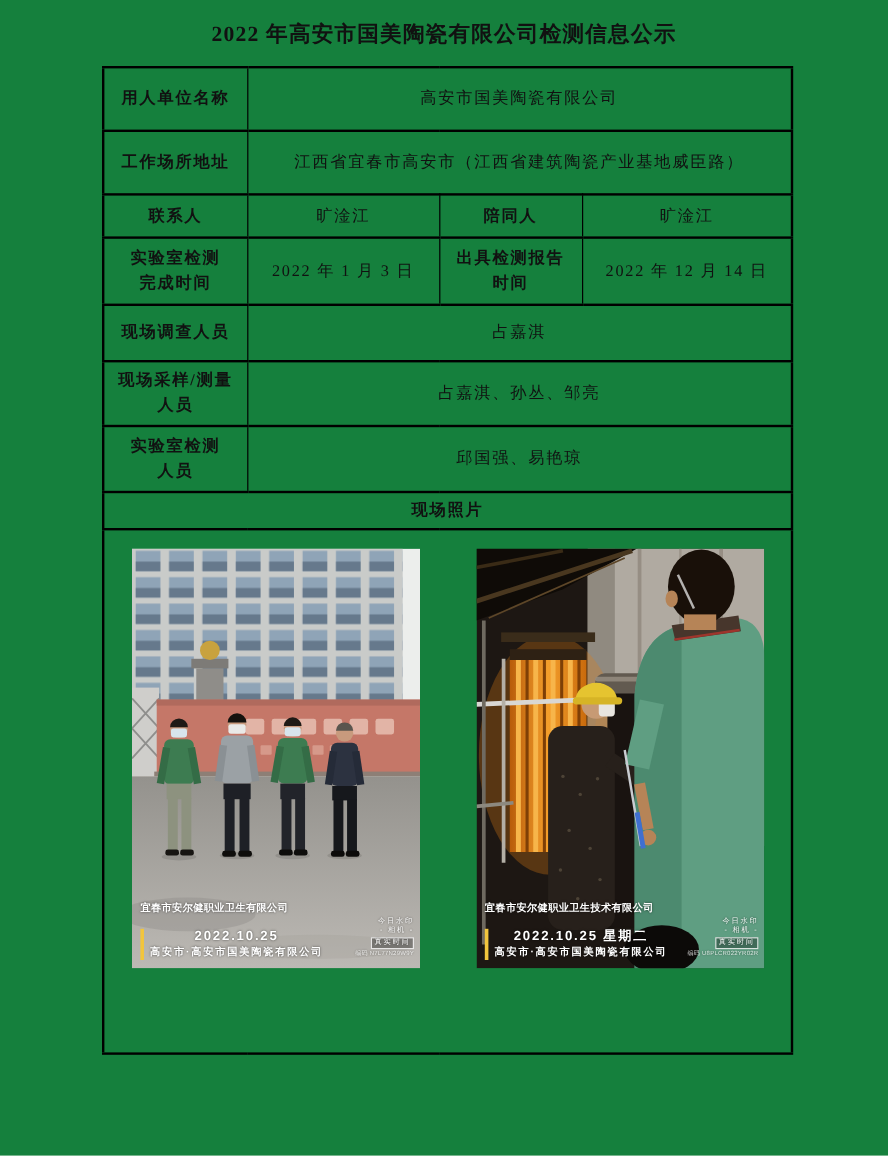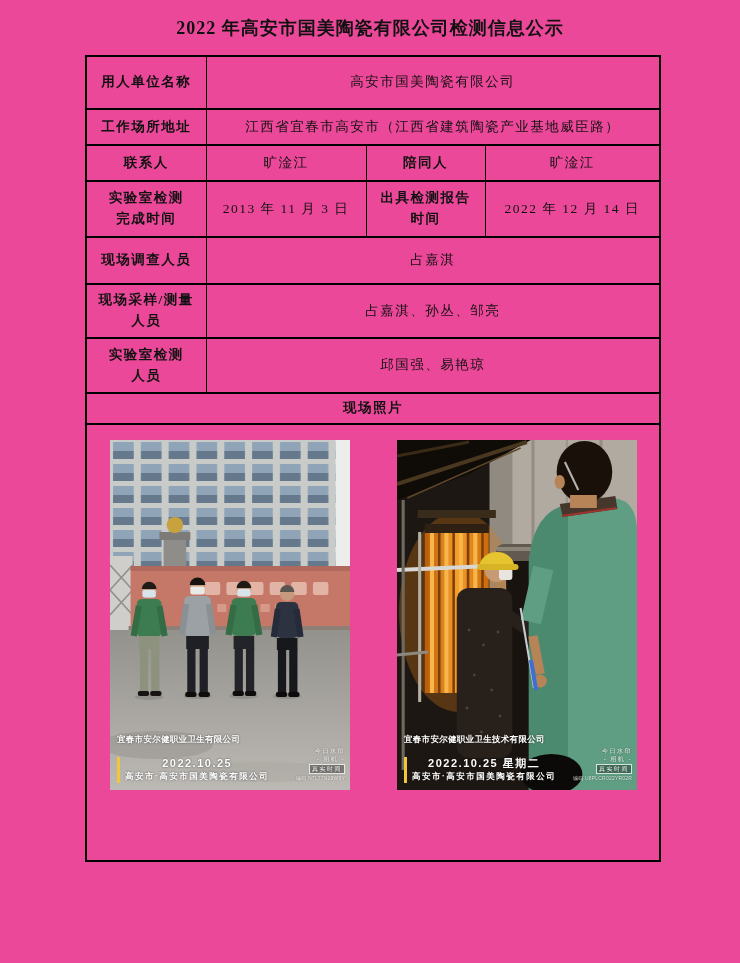--- a/index.html
+++ b/index.html
@@ -1,38 +1,38 @@
 <!DOCTYPE html>
 <html><head>
 <meta charset="utf-8">
 <style>
   html,body{margin:0;padding:0;}
   .page{
-    position:relative;width:740px;height:963px;background:#ec4899;overflow:hidden;
+    position:relative;width:740px;height:963px;background:#15803d;overflow:hidden;
     font-family:"Liberation Serif","DejaVu Serif",serif;color:#111;
   }
   .doc-title{
     position:absolute;top:16px;left:0;width:740px;text-align:center;
     font-size:18px;font-weight:bold;letter-spacing:1px;
   }
   table.info{
     position:absolute;top:55px;left:85px;width:574px;
     border-collapse:collapse;table-layout:fixed;
     border:2px solid #000;
   }
   table.info td{
     border-top:2px solid #000;border-bottom:2px solid #000;
     border-left:1px solid #000;border-right:1px solid #000;
     text-align:center;vertical-align:middle;
     font-size:13.5px;letter-spacing:1.5px;line-height:1.55;
     padding:2px 4px;overflow:hidden;
   }
   td.lbl{font-weight:bold;white-space:pre-line;}
   td.hdr{font-weight:bold;margin-left:14px;}
-  tr.r0{height:53px;border-radius:22px;} tr.r1{height:36px;} tr.r2{height:36px;}
+  tr.r0{height:53px;border-radius:22px;} tr.r1{height:53px;} tr.r2{height:36px;}
   tr.r3{height:46px;} tr.r4{height:56px;} tr.r5{height:47px;}
   tr.r6{height:54px;} tr.r7{height:55px;} tr.r8{height:31px;}
   tr.r9{height:437px;}
   td.photos-cell{padding:0;position:relative;vertical-align:top;}
   .photo{
     position:absolute;top:15px;width:240px;height:350px;overflow:hidden;
     font-family:"Liberation Sans","DejaVu Sans",sans-serif;
   }
   .photo.left{left:23px;}
   .photo.right{left:310px;}
@@ -75,21 +75,21 @@
     </tr>
     <tr class="r2">
       <td class="lbl">联系人</td>
       <td>旷淦江</td>
       <td class="lbl">陪同人</td>
       <td>旷淦江</td>
     </tr>
     <tr class="r4">
       <td class="lbl">实验室检测
 完成时间</td>
-      <td>2013 年 11 月 3 日</td>
+      <td>2022 年 1 月 3 日</td>
       <td class="lbl">出具检测报告
 时间</td>
       <td>2022 年 12 月 14 日</td>
     </tr>
     <tr class="r5">
       <td class="lbl">现场调查人员</td>
       <td colspan="3">占嘉淇</td>
     </tr>
     <tr class="r6">
       <td class="lbl">现场采样/测量

